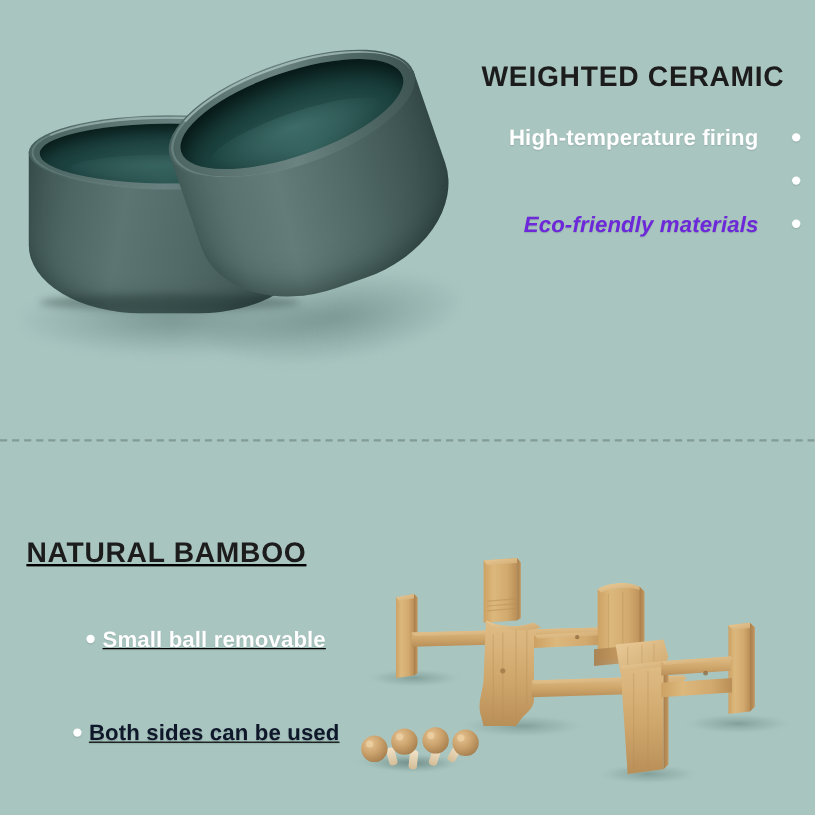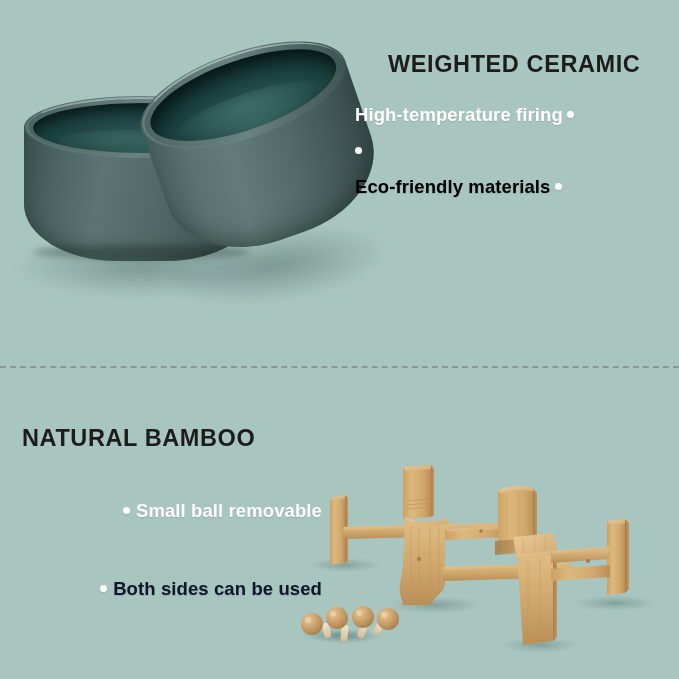--- a/index.html
+++ b/index.html
@@ -44,28 +44,29 @@
   }
   .heading {
     font-size: 23.5px;
     font-weight: bold;
     letter-spacing: .6px;
     color: #1c1c1c;
     line-height: 1.1;
     white-space: nowrap;
   }
   .panel-top-text .heading {
-    text-align: left;
+    text-align: center;
     margin-left: 33px;
     margin-bottom: 19px;
   }
   .feature-row {
     display: flex;
     align-items: center;
-    gap: 4px;
+    justify-content: flex-end;
+    gap: 28px;
     height: 36px;
   }
   .feature-text {
     color: #ffffff;
     font-size: 18.5px;
     font-weight: bold;
     letter-spacing: .1px;
     white-space: nowrap;
     text-shadow: 0 1px 1px rgba(40,70,68,.18);
   }
@@ -75,29 +76,30 @@
     border-radius: 50%;
     background: #ffffff;
     flex: 0 0 auto;
     box-shadow: 0 1px 1px rgba(40,70,68,.15);
   }
 
   
   .panel-bottom-text {
     position: absolute;
     left: 22px;
-    top: 426px;
+    top: 448px;
     width: 300px;
     text-align: left;
+    text-decoration: underline;
   }
   .panel-bottom-text .heading {
     margin-bottom: 20px;
   }
   .panel-bottom-text .feature-row {
-    justify-content: flex-end;
+    justify-content: center;
     gap: 6px;
     height: 38px;
     margin-top: 40px;
   }
 
   
   .bowls-scene {
     position: absolute;
     left: 10px;
     top: 30px;
@@ -288,21 +290,21 @@
     <div class="feature-row">
       <span class="feature-text" style="color: rgb(255, 255, 255);">High-temperature firing</span>
       <span class="dot"></span>
     </div>
 
     <div class="feature-row">
       <span class="dot"></span>
     </div>
 
     <div class="feature-row">
-      <span class="feature-text" style="color: #000000;">Eco-friendly materials</span>
+      <span class="feature-text" style="color: #6d28d9; font-style: italic;">Eco-friendly materials</span>
       <span class="dot"></span>
     </div>
   </div>
 
   <div class="divider" style="border-top-color: rgb(125, 148, 143);"></div>
 
   <div class="panel-bottom-text">
     <div class="heading noselect" style="color: rgb(28, 28, 28);">NATURAL BAMBOO</div>
 
     <div class="feature-row">

